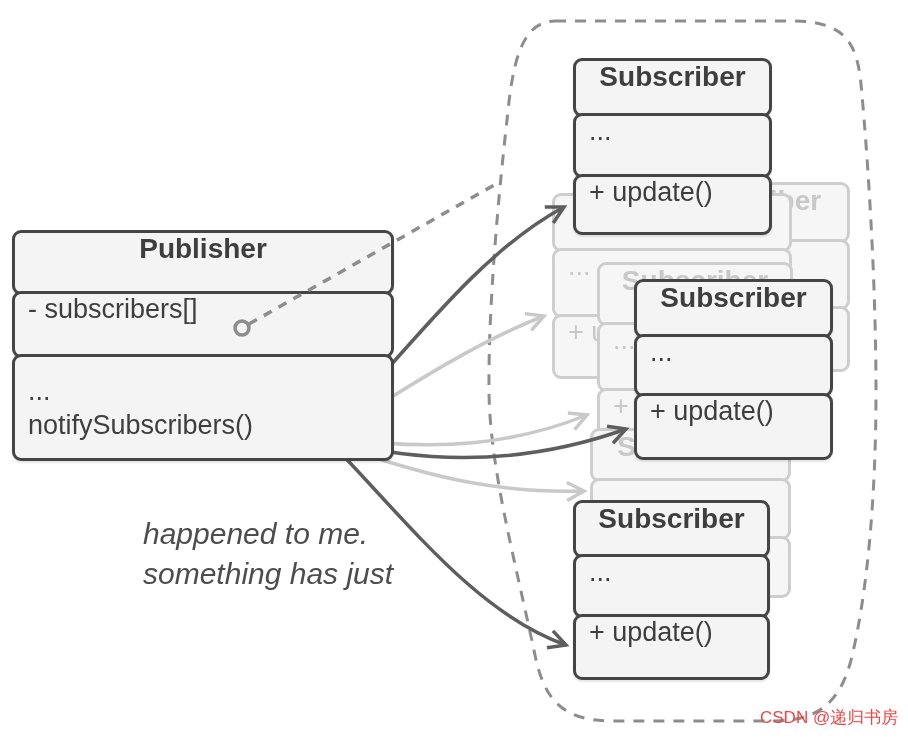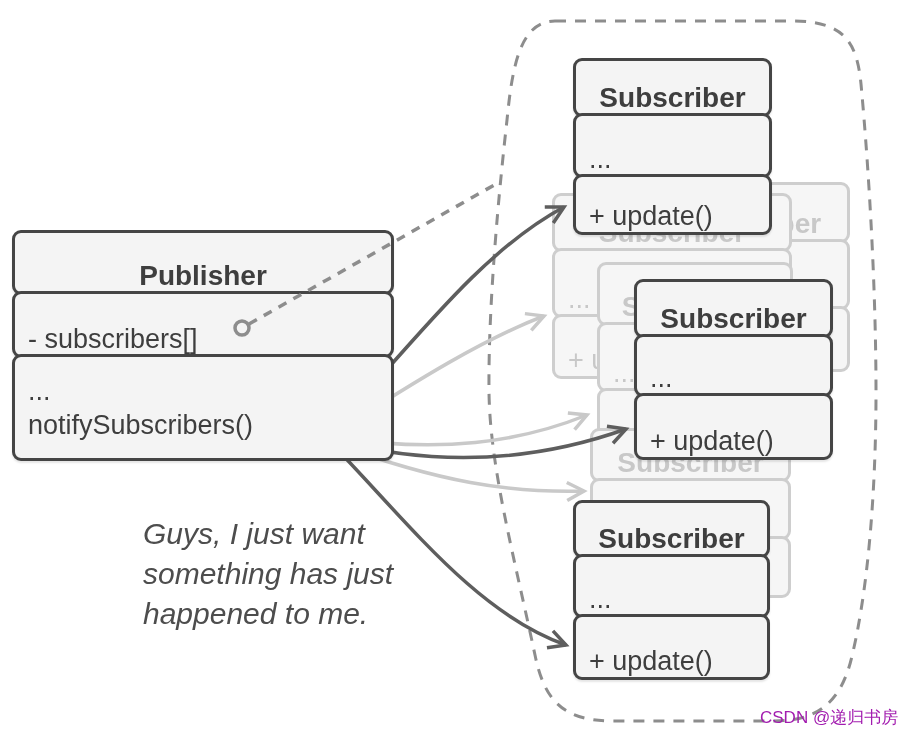--- a/index.html
+++ b/index.html
@@ -9,38 +9,38 @@
   }
   .layer{position:absolute;left:0;top:0;width:908px;height:742px;pointer-events:none;}
 
   
   .cbox{position:absolute;}
   .cbox .row{
     box-sizing:border-box;
     border:3.5px solid #454545;
     border-radius:9px;
     background:#f4f4f4;
-    display:flex;align-items:flex-end;
+    display:flex;align-items:flex-start;
     padding:0 13px;
     font-size:27px;color:#3e3e3e;
     box-shadow:0 2px 2px rgba(0,0,0,0.10);
   }
   .cbox .row + .row{margin-top:-4px;}
   .cbox .row.title{justify-content:center;font-weight:700;font-size:28px;padding:0 8px;}
   .cbox .row.multi{flex-direction:column;align-items:flex-start;justify-content:center;line-height:34px;}
   .cbox.faded .row{
     border-color:#cecece;color:#c8c8c8;background:#f6f6f6;box-shadow:none;
   }
   .quote{
     position:absolute;left:143px;top:514px;width:290px;
     font-style:italic;font-size:30px;line-height:40px;color:#4d4d4d;
   }
   .watermark{
     position:absolute;left:760px;top:706px;width:148px;
-    font-size:17px;color:#a21caf;white-space:nowrap;
+    font-size:17px;color:#ef4444;white-space:nowrap;
   }
 </style>
 </head>
 <body>
 
 <div class="stage">
 
   <svg class="layer" viewBox="0 0 908 742">
     <path d="M 555 21 L 792 21 C 846 21 857 44 861 84 C 869 170 876 290 876 392
          C 876 498 867 594 852 656 C 841 704 816 721 774 721 L 612 721
@@ -161,20 +161,19 @@
       <span>notifySubscribers()</span>
     </div>
   </div>
 
   <svg class="layer" viewBox="0 0 908 742">
     <line x1="249" y1="324" x2="496" y2="184" stroke="#8d8d8d" stroke-width="3.5" stroke-dasharray="9 8"></line>
     <circle cx="242" cy="328" r="7" fill="#f4f4f4" stroke="#8d8d8d" stroke-width="3.5"></circle>
   </svg>
 
   <div class="quote">
-    <div>Guys, I just want</div>
+    <div>happened to me.</div>
     <div>something has just</div>
-    <div>happened to me.</div>
   </div>
 
   <div class="watermark">CSDN @递归书房</div>
 
 </div>
 
 </body></html>

